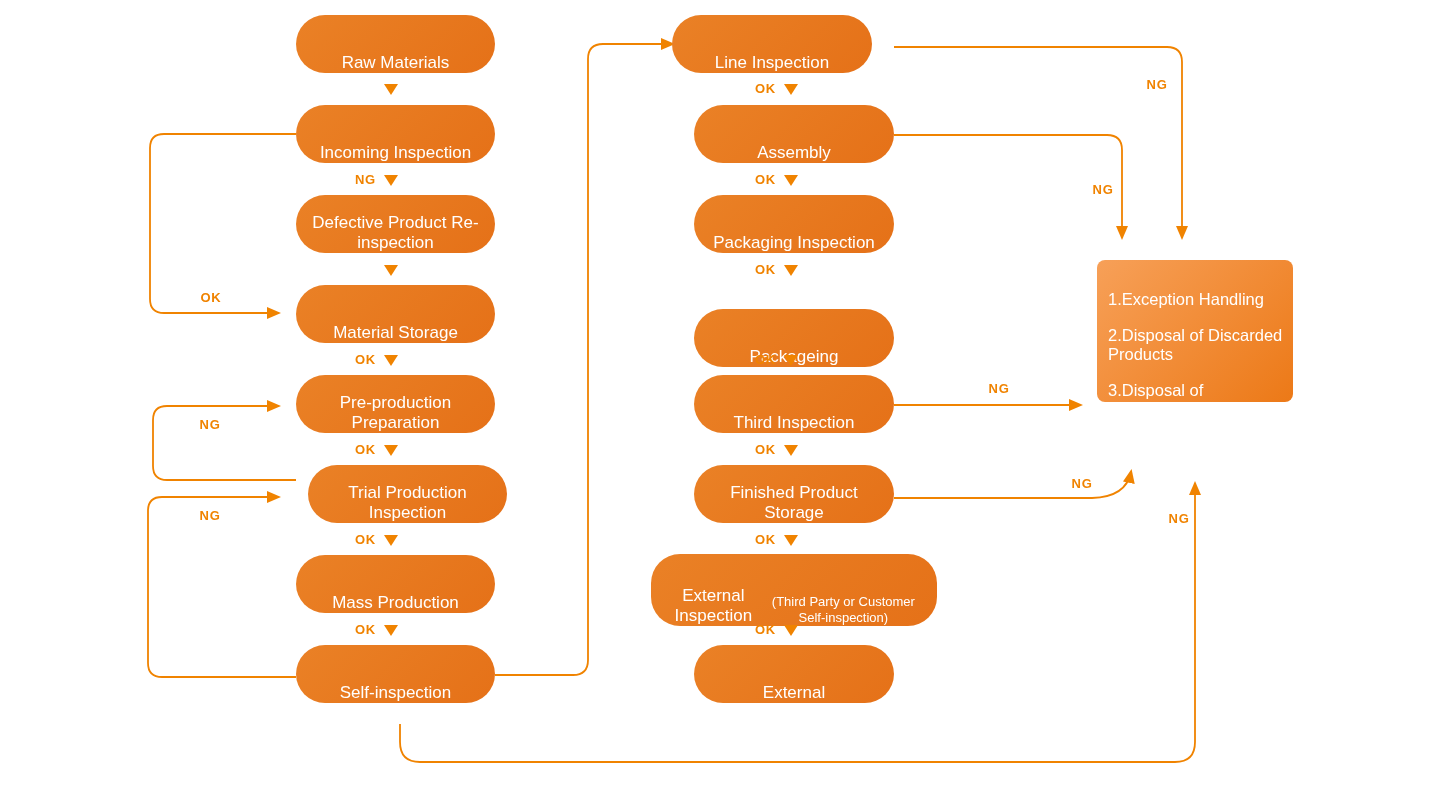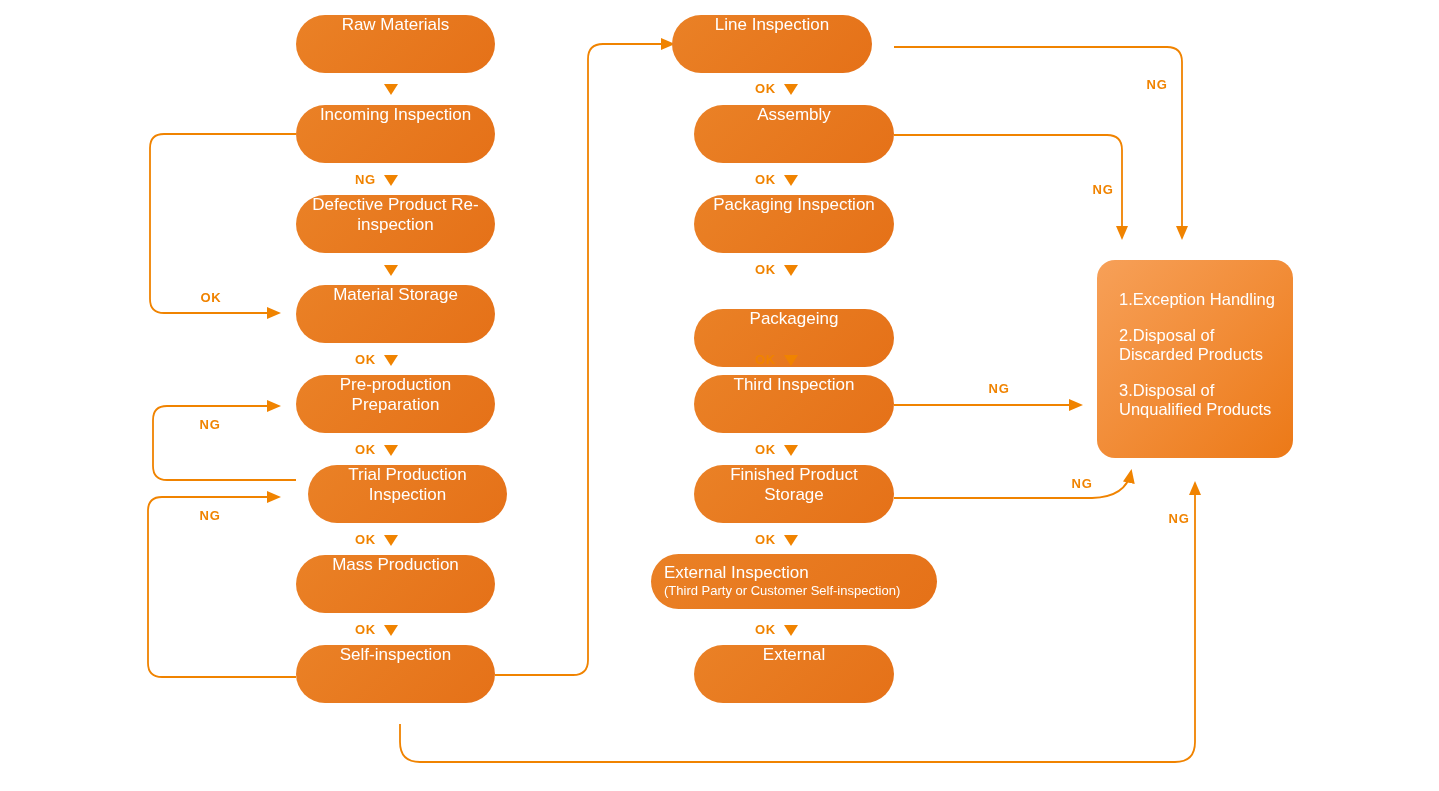--- a/index.html
+++ b/index.html
@@ -4,44 +4,44 @@
 <style>
   html,body{margin:0;padding:0;background:#ffffff;}
   .stage{
     position:relative;width:1439px;height:791px;background:#ffffff;overflow:hidden;
     font-family:"Liberation Sans", sans-serif;
   }
   svg.edges{position:absolute;left:0;top:0;width:1439px;height:791px;pointer-events:none;}
   .pill{
     position:absolute;height:58px;border-radius:29px;
     background:linear-gradient(135deg,#ea8126 0%,#e57118 100%);
-    color:#ffffff;display:flex;align-items:flex-start;justify-content:center;
+    color:#ffffff;display:flex;align-items:flex-end;justify-content:center;
     text-align:center;font-size:17px;line-height:1.18;padding:0 13px;box-sizing:border-box;
   }
   .pill .sub{display:block;font-size:13px;line-height:1.25;}
   .pill .main{display:block;}
   .gm{position:absolute;width:130px;height:12px;}
   .gm-label{
     position:absolute;left:0;top:-1px;width:96px;text-align:right;
     font-size:13px;font-weight:bold;letter-spacing:0.8px;color:#f08300;line-height:13px;
   }
   .gm-tri{
     position:absolute;left:104px;top:1px;width:0;height:0;
     border-left:7px solid transparent;border-right:7px solid transparent;
     border-top:11px solid #f08300;
   }
   .edge-label{
     position:absolute;transform:translate(-50%,-50%);
     font-size:13px;font-weight:bold;letter-spacing:0.8px;color:#f08300;white-space:nowrap;
   }
   .exception-box{
-    position:absolute;left:1097px;top:260px;width:196px;height:198px;
-    border-radius:18px;box-sizing:border-box;
+    position:absolute;left:1097px;top:260px;width:196px;height:142px;
+    border-radius:8px;box-sizing:border-box;
     background:linear-gradient(135deg,#f7a058 0%,#ec7917 100%);
-    color:#ffffff;padding:30px 8px 0 22px;font-size:16.5px;line-height:1.15;
+    color:#ffffff;padding:30px 8px 0 11px;font-size:16.5px;line-height:1.15;
   }
   .exception-box .box-item{margin-bottom:17px;}
 </style>
 </head>
 <body>
 
 <div class="stage">
 
   <svg class="edges" viewBox="0 0 1439 791">
     <defs>
@@ -98,21 +98,21 @@
   </div>
   <div class="pill" style="left:694px;top:285px;width:200px;margin-top:24px;">
     <span class="main">Packageing</span>
   </div>
   <div class="pill" style="left:694px;top:375px;width:200px;">
     <span class="main">Third Inspection</span>
   </div>
   <div class="pill" style="left:694px;top:465px;width:200px;">
     <span class="main">Finished Product Storage</span>
   </div>
-  <div class="pill" style="left:651px;top:554px;width:286px;height:55px;flex-direction:column;">
+  <div class="pill" style="left:651px;top:554px;width:286px;height:72px;flex-direction:row;">
     <span class="main">External Inspection</span>
     <span class="sub">(Third Party or Customer Self-inspection)</span>
   </div>
   <div class="pill" style="left:694px;top:645px;width:200px;">
     <span class="main">External</span>
   </div>
 
   <div class="gm" style="left:280px;top:83px;">
     <span class="gm-label"></span>
     <span class="gm-tri"></span>

